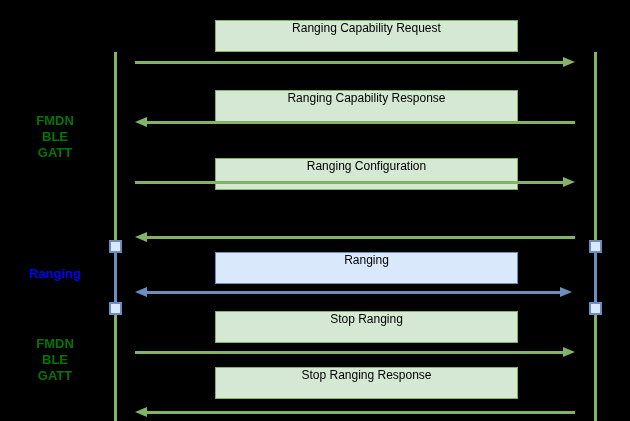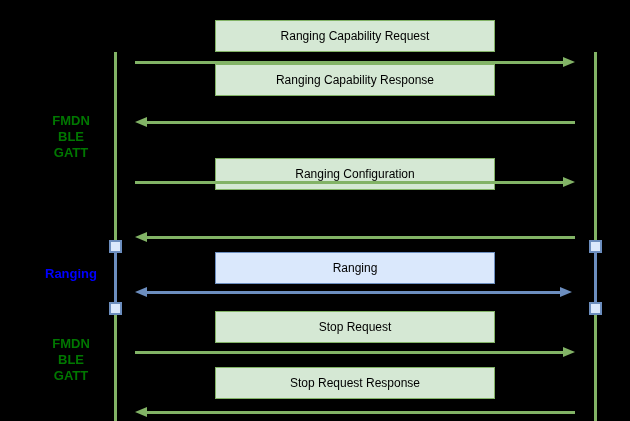--- a/index.html
+++ b/index.html
@@ -17,21 +17,20 @@
   }
   
   .side-label {
     position: absolute;
     left: 0;
     width: 110px;
     text-align: center;
     font-weight: bold;
     font-size: 13px;
     line-height: 16px;
-    margin-left: 16px;
   }
   .side-label.green { color: #007700; }
   .side-label.blue  { color: #0000ff; }
 
   
   .lifeline {
     position: absolute;
     top: 52px;
     width: 3px;
     height: 369px;
@@ -50,27 +49,27 @@
     width: 9px;
     height: 9px;
     background: #dae8fc;
     border: 2px solid #6c8ebf;
   }
 
   
   .msg-box {
     position: absolute;
     left: 215px;
-    width: 280px;
+    width: 303px;
     height: 32px;
     box-sizing: border-box;
     background: #d5e8d4;
     border: 1.5px solid #82b366;
     display: flex;
-    align-items: center;
+    align-items: flex-start;
     justify-content: center;
     font-size: 12px;
     color: #000000;
   }
   .msg-box.blue {
     background: #dae8fc;
     border-color: #6c8ebf;
   }
 
   
@@ -135,21 +134,21 @@
   <div class="act-node" style="left:589px; top:302px"></div>
 
   <div class="msg-box" style="top:20px">
     <span>Ranging Capability Request</span>
   </div>
   <div class="arrow dir-right" style="top:56px">
     <span class="shaft"></span>
     <span class="head r"></span>
   </div>
 
-  <div class="msg-box" style="top:64px">
+  <div class="msg-box" style="top:90px">
     <span>Ranging Capability Response</span>
   </div>
   <div class="arrow dir-left" style="top:116px">
     <span class="shaft"></span>
     <span class="head l"></span>
   </div>
 
   <div class="msg-box" style="top:158px">
     <span>Ranging Configuration</span>
   </div>
@@ -166,28 +165,28 @@
   <div class="msg-box blue" style="top:252px">
     <span>Ranging</span>
   </div>
   <div class="arrow dir-both blue" style="top:286px; width:437px">
     <span class="shaft"></span>
     <span class="head l"></span>
     <span class="head r"></span>
   </div>
 
   <div class="msg-box" style="top:311px">
-    <span>Stop Request</span>
+    <span>Stop Ranging</span>
   </div>
   <div class="arrow dir-right" style="top:346px">
     <span class="shaft"></span>
     <span class="head r"></span>
   </div>
 
   <div class="msg-box" style="top:367px">
-    <span>Stop Request Response</span>
+    <span>Stop Ranging Response</span>
   </div>
   <div class="arrow dir-left" style="top:406px">
     <span class="shaft"></span>
     <span class="head l"></span>
   </div>
 
 </div>
 
 </body></html>

